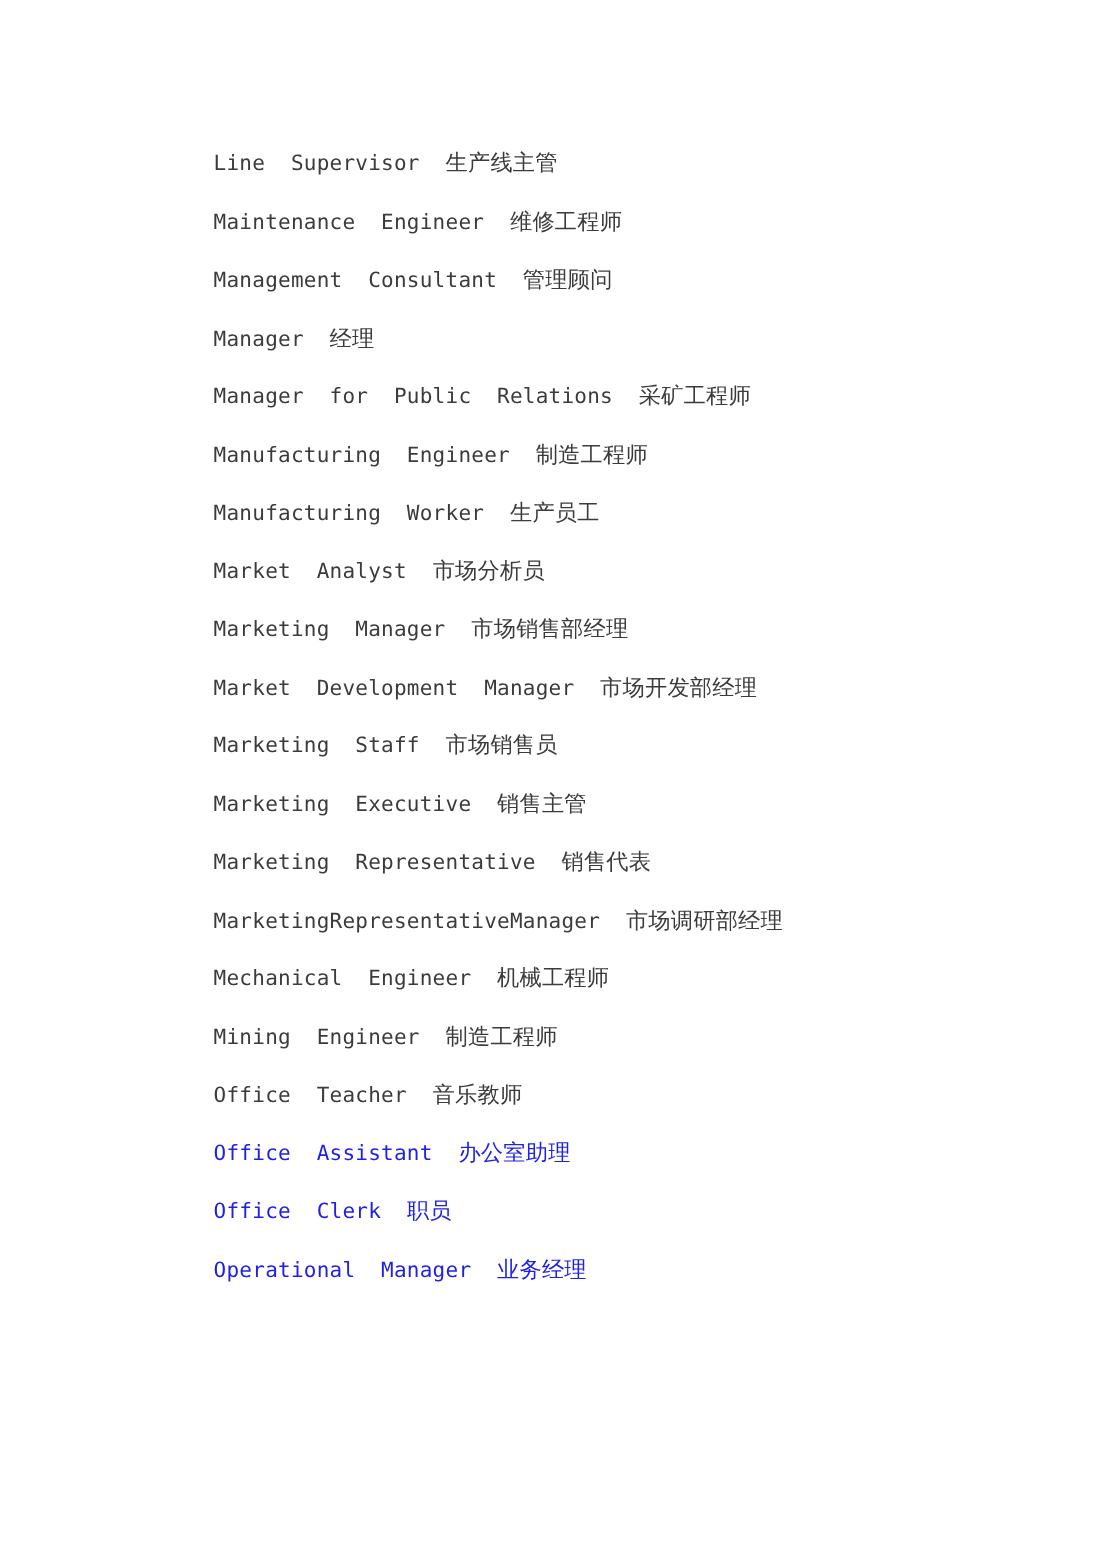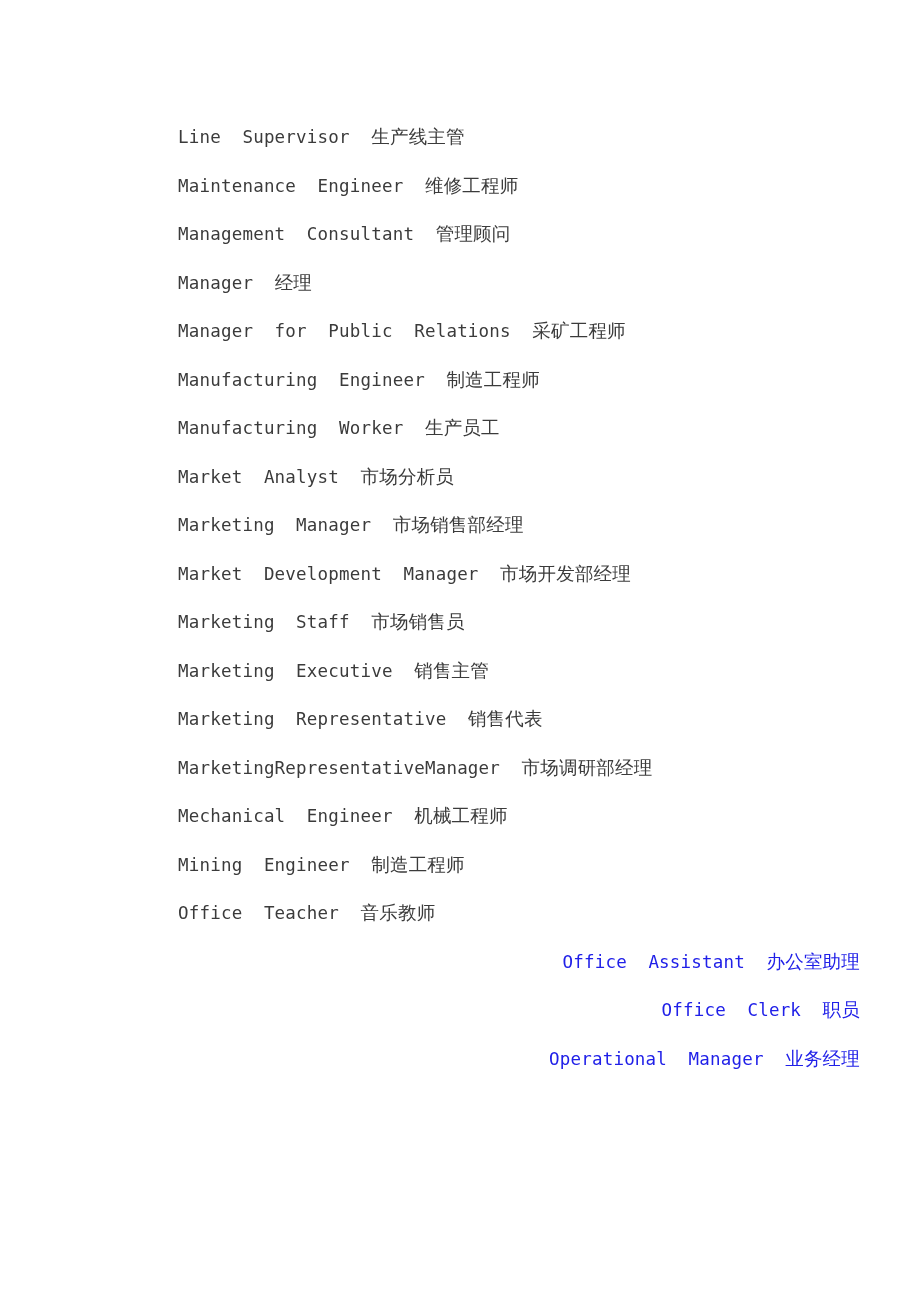--- a/index.html
+++ b/index.html
@@ -38,21 +38,20 @@
   .entry .term {
     font-family: "DejaVu Sans Mono", "Liberation Mono", monospace;
     font-size: 17.5px;
   }
   .entry .gloss {
     font-family: "DejaVu Sans", "Liberation Sans", sans-serif;
     font-size: 18.5px;
   }
   .entry.link {
     color: #2020e8;
-    text-align: right;
   }
   .entry.link .term,
   .entry.link .gloss {
     color: #2020e8;
   }
 </style>
 </head>
 <body>
 
 <div class="page">

